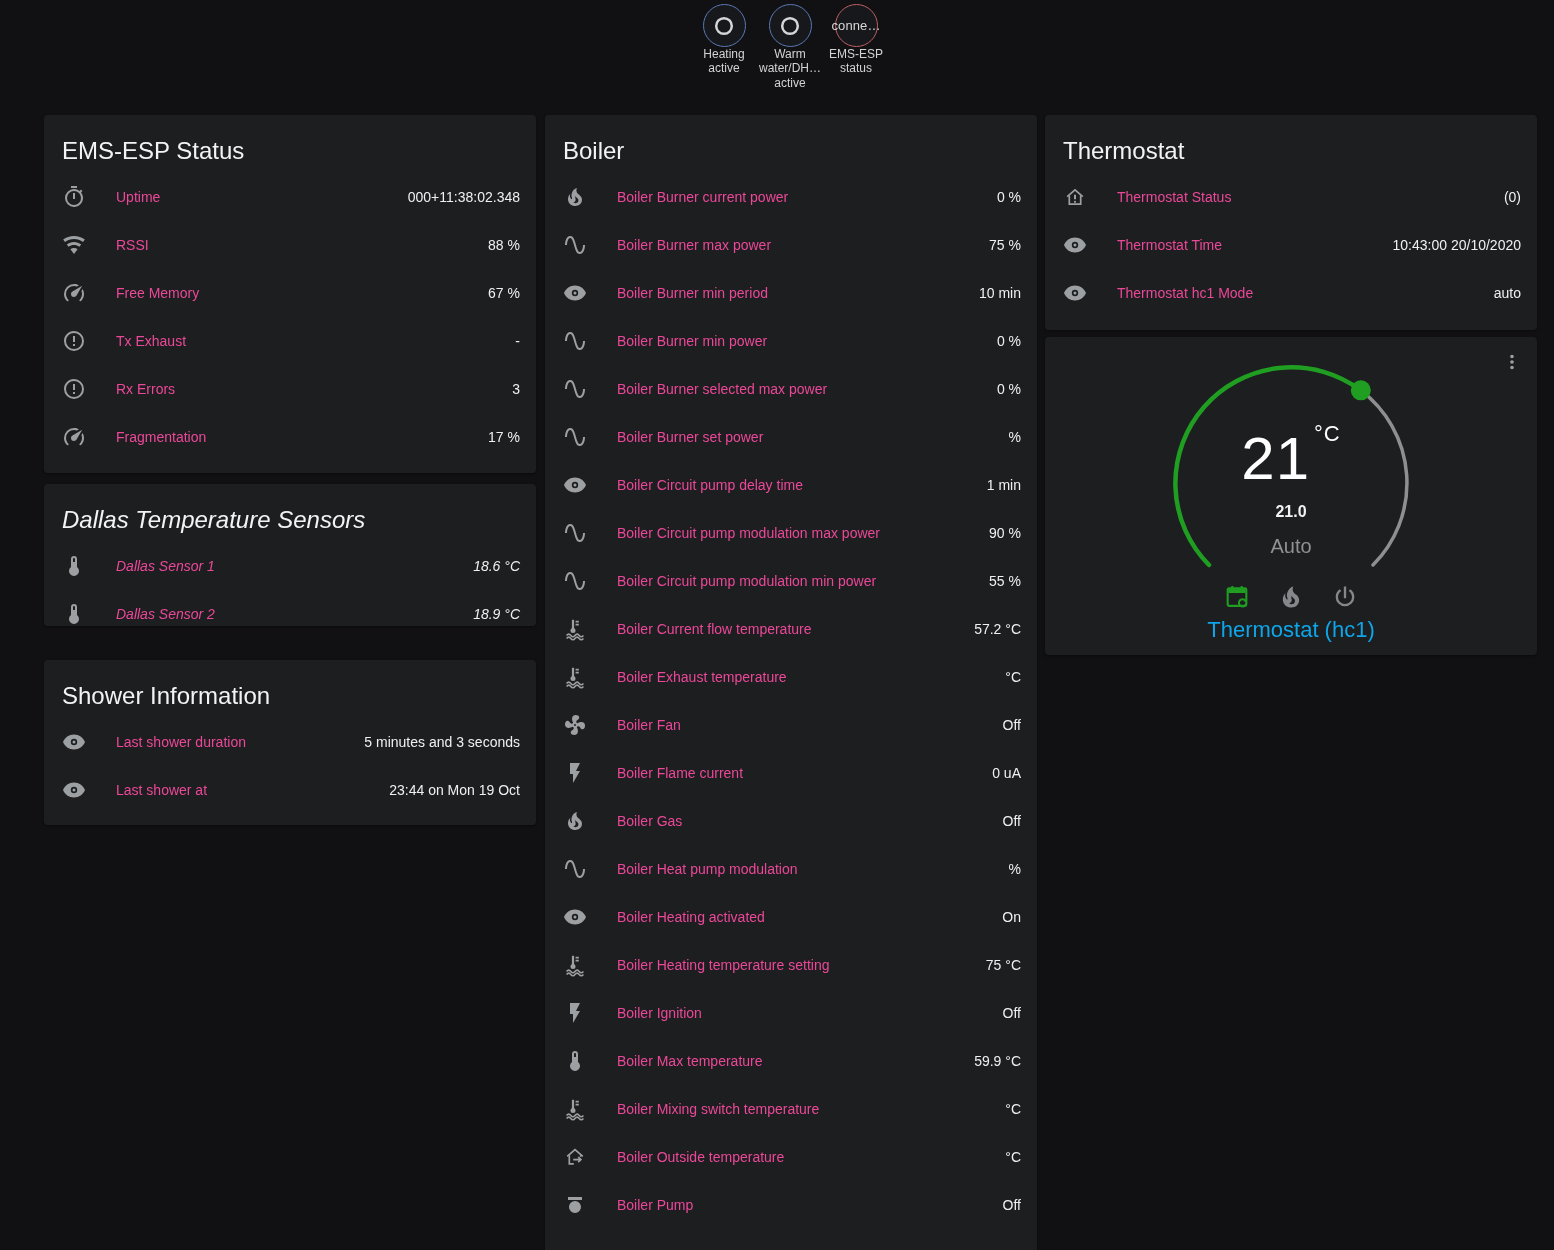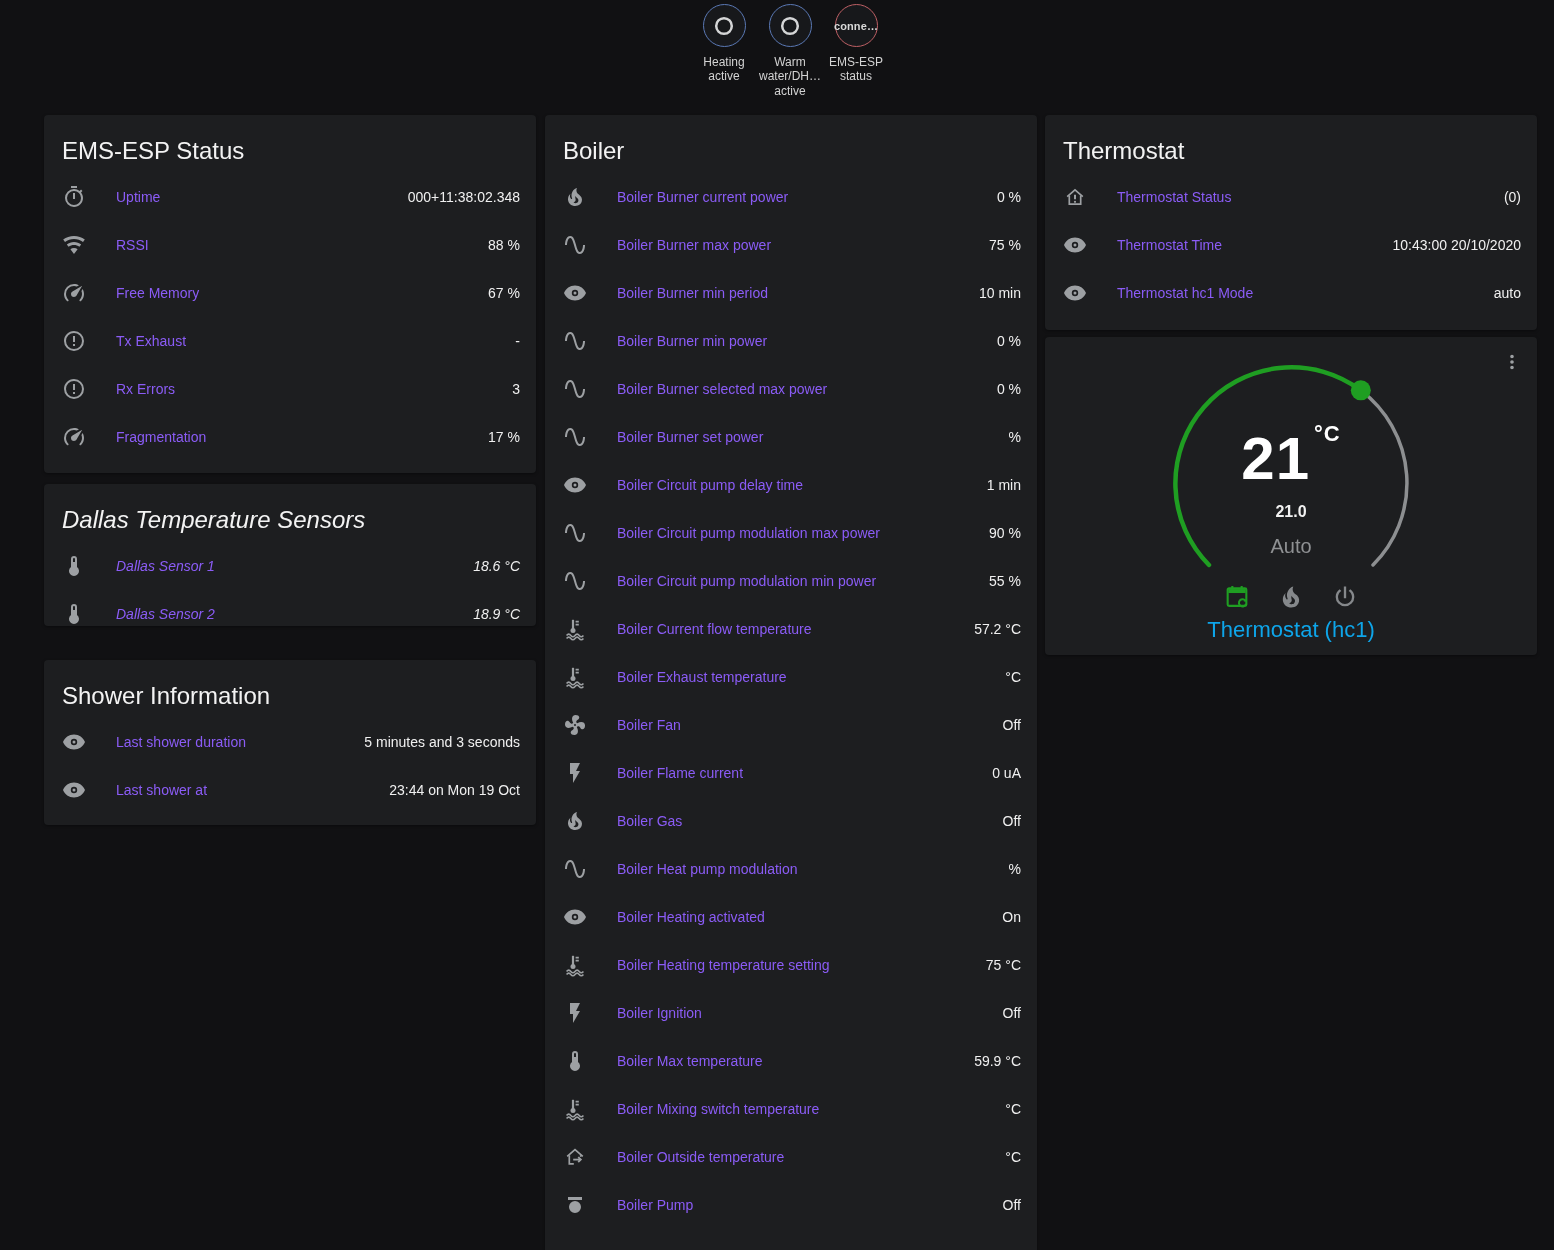--- a/index.html
+++ b/index.html
@@ -9,39 +9,39 @@
     font-family:"Liberation Sans",sans-serif;color:var(--text-primary,#ededed);
     -webkit-font-smoothing:antialiased;
   }
   
   .badges{position:absolute;top:4px;left:0;right:0;display:flex;justify-content:center;align-items:flex-start;margin-left:26px;}
   .badge{width:66px;display:flex;flex-direction:column;align-items:center;cursor:pointer;}
   .badge .circ{width:43px;height:43px;border-radius:50%;border:1.6px solid var(--badge-blue,#5a78b4);
     display:flex;align-items:center;justify-content:center;background:#17181b;box-sizing:border-box;}
   .badge.red .circ{border-color:var(--badge-red,#bd5f64);}
   .badge .circ .icon{width:26px;height:26px;color:#d4d5d6;}
-  .badge .btxt{font-size:11px;color:#d8d8d8;letter-spacing:.1px;font-weight:bold;}
+  .badge .btxt{font-size:13px;color:#d8d8d8;letter-spacing:.1px;}
   .badge .btxt:empty{display:none;}
-  .badge .blabel{margin-top:8px;font-size:12px;line-height:1.2;color:#d3d3d3;text-align:center;}
+  .badge .blabel{margin-top:0;font-size:12px;line-height:1.2;color:#d3d3d3;text-align:center;}
   
   .card{position:absolute;background:var(--card-bg,#1d1e20);border-radius:4px;overflow:hidden;
     box-shadow:0 1px 3px rgba(0,0,0,.4);}
   .card-title{padding:22px 18px 8px 18px;font-size:24px;line-height:28px;color:#f3f3f3;}
   .rows{padding:0;}
   .row{height:48px;display:flex;align-items:center;padding:0 16px 0 18px;cursor:pointer;}
   .icon{display:inline-block;}
   .icon svg{width:100%;height:100%;display:block;}
   .row .icon{width:24px;height:24px;color:var(--icon-gray,#9da0a3);flex:none;margin-right:30px;}
-  .row .label{flex:1;font-size:14px;color:#8b5cf6;white-space:nowrap;overflow:hidden;}
+  .row .label{flex:1;font-size:14px;color:#ec4899;white-space:nowrap;overflow:hidden;}
   .row .value{font-size:14px;color:#f0f0f0;white-space:nowrap;margin-left:12px;padding-left:12px;}
   
   #dial-card{cursor:default;}
   #dial-svg{position:absolute;left:0;top:0;}
   .kebab{position:absolute;top:14px;right:14px;width:22px;height:22px;color:#9da0a3;cursor:pointer;}
-  .dial-temp{position:absolute;top:84px;left:0;right:0;text-align:center;font-size:60px;color:#fff;letter-spacing:1px;font-weight:bold;}
+  .dial-temp{position:absolute;top:84px;left:0;right:0;text-align:center;font-size:60px;color:#fff;letter-spacing:1px;}
   .dial-unit{font-size:22px;vertical-align:38px;margin-left:4px;color:#fff;}
   .dial-target{position:absolute;top:166px;left:0;right:0;text-align:center;font-size:16px;font-weight:bold;color:#f2f2f2;}
   .dial-mode-label{position:absolute;top:198px;left:0;right:0;text-align:center;font-size:20px;color:#8f9193;}
   .dial-modes{position:absolute;top:246px;left:0;right:0;display:flex;justify-content:center;gap:26px;}
   .mode{width:28px;height:28px;color:#85888b;cursor:pointer;}
   .mode.active{color:var(--accent-green,#1f9e22);}
   .dial-name{position:absolute;top:280px;left:0;right:0;text-align:center;font-size:22px;color:#0ea5e9;}
 </style>
 </head>
 <body>

